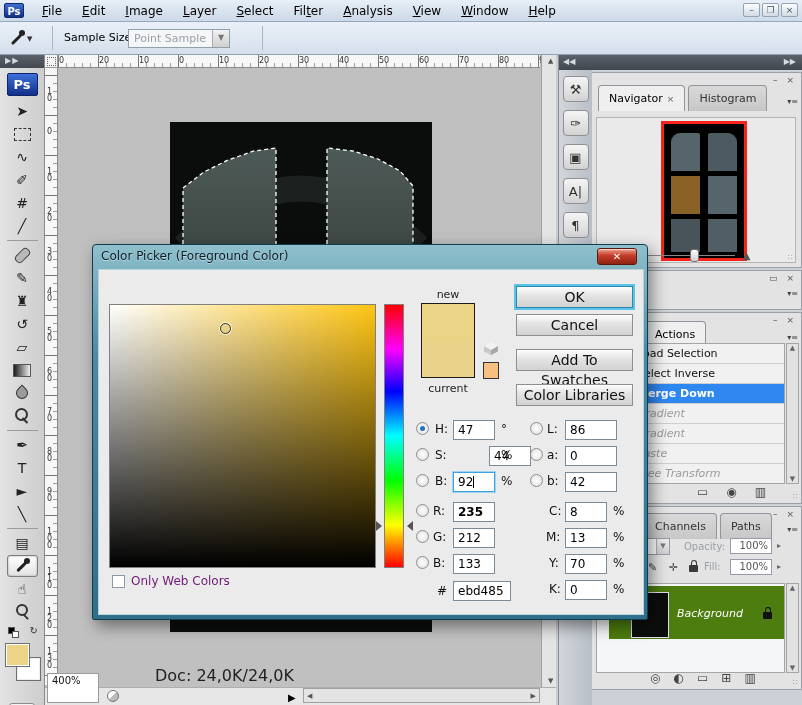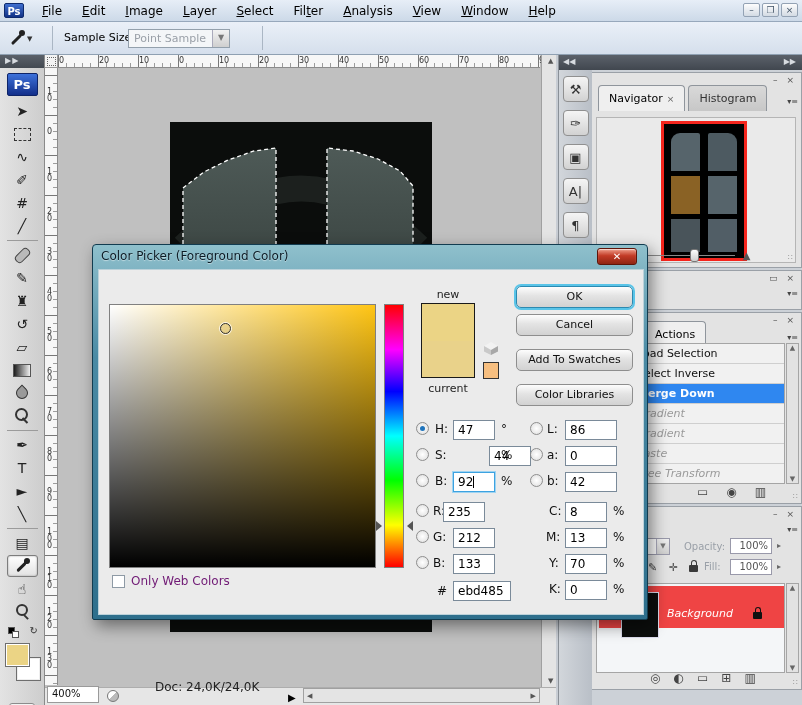--- a/index.html
+++ b/index.html
@@ -63,23 +63,23 @@
   .hlabel{position:absolute;top:1px;font-size:8px;color:#333;}
   #vruler{position:absolute;left:0;top:13px;width:13px;height:617px;background:#f7f7f7;border-right:1px solid #8b8b8b;
     background-image:repeating-linear-gradient(180deg,#777 0 1px,transparent 1px 40px),repeating-linear-gradient(180deg,#9c9c9c 0 1px,transparent 1px 8px);
     background-size:100% 100%,4px 100%;background-position:0 7px,100% 7px;background-repeat:no-repeat,no-repeat;}
   .vlabel{position:absolute;left:2px;width:9px;font-size:8px;line-height:7px;color:#333;word-break:break-all;}
   #canvas-img{position:absolute;left:125px;top:67px;}
   #vscroll{position:absolute;right:0;top:0;width:15px;height:632px;background:#e4e4e4;border-left:1px solid #a0a0a0;}
   #hscroll{position:absolute;left:258px;bottom:2px;width:237px;height:15px;background:#e4e4e4;border:1px solid #a0a0a0;display:flex;justify-content:space-between;align-items:center;}
   .scr{font-size:7px;color:#555;padding:0 3px;}
   #statusbar{position:absolute;left:0;bottom:0;width:511px;height:18px;background:#e6e6e6;border-top:1px solid #adadad;}
-  #zoom-box{position:absolute;left:2px;bottom:2px;width:52px;height:17px;background:#fff;border:1px solid #9a9a9a;font-size:10px;padding:1px 4px;}
+  #zoom-box{position:absolute;left:2px;bottom:2px;width:52px;height:30px;background:#fff;border:1px solid #9a9a9a;font-size:10px;padding:1px 4px;}
   #status-icon{position:absolute;left:62px;bottom:3px;width:12px;height:12px;border:1px solid #777;border-radius:50%;background:linear-gradient(135deg,#fff 50%,#bbb 50%);}
-  #doc-info{position:absolute;left:110px;bottom:11px;font-size:12px;color:#222;}
+  #doc-info{position:absolute;left:110px;bottom:20px;font-size:16px;color:#222;}
   #status-menu-arrow{position:absolute;left:243px;bottom:2px;font-size:10px;color:#000;}
 
   
   #dock{position:absolute;left:558px;top:55px;width:34px;height:650px;background:linear-gradient(to right,#d2d6db,#b9bfc7);border-left:1px solid #8a9097;}
   #dock-header{height:15px;background:linear-gradient(#5b616a,#41474f);color:#d7dbe0;font-size:8px;line-height:14px;padding-left:4px;}
   #dock .dicon{width:26px;height:26px;margin:6px auto 2px;background:linear-gradient(#f5f5f5,#d2d2d2);border:1px solid #909090;border-radius:4px;display:flex;align-items:center;justify-content:center;font-size:13px;color:#333;}
 
   
   #panels{position:absolute;left:592px;top:55px;width:210px;height:650px;background:#ccd1d7;}
   #panels-header{height:15px;background:linear-gradient(#5b616a,#41474f);color:#d7dbe0;font-size:8px;line-height:14px;text-align:right;padding-right:6px;}
@@ -112,21 +112,21 @@
   #layers-controls1{position:absolute;left:4px;top:30px;width:200px;height:22px;}
   .mini-select{position:absolute;left:48px;top:1px;width:26px;height:17px;background:#fff;border:1px solid #99a;}
   .mini-select .btn{position:absolute;right:0;top:0;width:13px;height:15px;background:linear-gradient(#f0f0f0,#cfcfcf);color:#777;font-size:7px;text-align:center;line-height:14px;border-left:1px solid #aab;}
   .dimlabel{position:absolute;font-size:10px;color:#9aa0a8;}
   .valbox{position:absolute;width:42px;height:16px;background:#fff;border:1px solid #99a;font-size:10px;text-align:right;padding:1px 3px;color:#555;}
   .spin{position:absolute;font-size:8px;color:#666;}
   #lock-row-icons{position:absolute;left:52px;top:2px;font-size:11px;color:#444;letter-spacing:4px;}
   .padlock{display:inline-block;position:relative;width:9px;height:7px;background:#3a3a3a;border-radius:1px;vertical-align:middle;}
   .padlock::before{content:"";position:absolute;left:1.5px;top:-5px;width:4px;height:5px;border:1.5px solid #3a3a3a;border-bottom:none;border-radius:3px 3px 0 0;}
   #layers-list{position:absolute;left:4px;top:76px;width:189px;height:90px;background:#f4f6f8;border:1px solid #a5a5a5;overflow:hidden;}
-  #layer-row{position:absolute;left:2px;top:2px;width:189px;height:42px;background:#ef4444;}
+  #layer-row{position:absolute;left:12px;top:2px;width:189px;height:53px;background:#4d7c0f;}
   #layer-thumb{position:absolute;left:22px;top:6px;width:38px;height:46px;background:#0c0e0d;border:1px solid #dde;}
   #layer-name{position:absolute;left:68px;top:21px;color:#fff;font-style:italic;font-size:11px;}
   #layer-lock{position:absolute;right:26px;top:22px;}
   #layer-lock .padlock{background:#111;}
   #layer-lock .padlock::before{border-color:#111;}
 
   
   #dialog{position:absolute;left:92px;top:244px;width:556px;height:376px;z-index:100;background:linear-gradient(#8fc0cc,#4a8aa4 30%,#2e6f8c);border:1px solid #123c50;border-radius:4px 4px 2px 2px;box-shadow:4px 6px 16px rgba(0,0,0,.45);}
   #dlg-title{position:absolute;left:8px;top:4px;font-size:12px;color:#0c1c26;text-shadow:0 1px 1px rgba(255,255,255,.5);}
   #dlg-close{position:absolute;right:10px;top:3px;width:40px;height:17px;background:linear-gradient(#f0a08c,#c23b26 45%,#8f2413);border:1px solid #5e150a;border-radius:3px;color:#fff;font-size:10px;font-weight:bold;text-align:center;line-height:15px;box-shadow:inset 0 1px 1px rgba(255,255,255,.6);}
@@ -141,21 +141,21 @@
   #hue-arrow-r{left:308px;border-right:6px solid #555;}
   #new-label{position:absolute;left:322px;top:18px;width:54px;text-align:center;font-size:11px;color:#222;}
   #swatch{position:absolute;left:322px;top:33px;width:54px;height:75px;border:1px solid #1a1a1a;}
   #swatch .half{width:100%;height:50%;}
   #current-label{position:absolute;left:318px;top:112px;width:62px;text-align:center;font-size:11px;color:#222;}
   #cube{position:absolute;left:385px;top:72px;width:14px;height:14px;}
   #cube .t{position:absolute;left:0;top:0;width:14px;height:8px;background:#f2f2f2;clip-path:polygon(50% 0,100% 50%,50% 100%,0 50%);}
   #cube .l{position:absolute;left:0;top:4px;width:7px;height:9px;background:#c9c9c9;clip-path:polygon(0 0,100% 45%,100% 100%,0 60%);}
   #cube .r{position:absolute;left:7px;top:4px;width:7px;height:9px;background:#a8a8a8;clip-path:polygon(0 45%,100% 0,100% 60%,0 100%);}
   #websafe{position:absolute;left:384px;top:92px;width:16px;height:17px;border:1px solid #333;}
-  .dlg-btn{position:absolute;left:417px;width:117px;height:22px;background:linear-gradient(#fdfdfd,#e3e3e3 45%,#d2d2d2);border:1px solid #8e8e8e;border-radius:5px;font-size:11px;text-align:center;line-height:20px;color:#111;}
+  .dlg-btn{position:absolute;left:417px;width:117px;height:22px;background:linear-gradient(#fdfdfd,#e3e3e3 45%,#d2d2d2);border:1px solid #8e8e8e;border-radius:0;font-size:14px;text-align:center;line-height:20px;color:#111;}
   #btn-ok{top:16px;border:1px solid #2c89b0;box-shadow:0 0 0 2px #59c4e8;}
   #btn-cancel{top:44px;}
   #btn-swatches{top:79px;}
   #btn-libraries{top:114px;}
   .radio{position:absolute;width:13px;height:13px;border:1px solid #8e8e8e;border-radius:50%;background:radial-gradient(#fff,#dcdcdc);}
   .radio.on::after{content:"";position:absolute;left:3px;top:3px;width:5px;height:5px;border-radius:50%;background:#1f74bc;}
   .flabel{position:absolute;font-size:12px;color:#111;}
   .finput{position:absolute;width:42px;height:20px;background:#fff;border:1px solid #7a8a99;font-size:12px;padding:2px 4px;color:#000;}
   .finput.focus{border:1px solid #3da2e0;box-shadow:0 0 0 1px #9fd4f2;}
   .caret{display:inline-block;width:1px;height:12px;background:#000;vertical-align:-2px;}
@@ -379,20 +379,24 @@
       <div class="pfooter" style="left:105px;bottom:4px;">
           <span class="picon">▭</span>
           <span class="picon">◉</span>
           <span class="picon">▥</span>
         </div>
       <span class="grip">∷</span>
     </div>
 
     <div class="pgroup" style="top:451px;height:184px;">
       <div class="pg-minbar"><span>–</span> <span>×</span></div>
+      <div class="tabrow" style="top:6px;left:52px;">
+        <div class="tab">Channels</div>
+        <div class="tab">Paths</div>
+      </div>
       <div class="pg-menu" style="top:18px;">▾≡</div>
 
       <div id="layers-controls1">
         <div class="mini-select">
             <span class="btn">▼</span>
           </div>
         <span class="dimlabel" style="left:88px;top:4px;">Opacity:</span>
         <div class="valbox" style="left:134px;top:1px;">100%</div>
         <span class="spin" style="left:181px;top:4px;">▸</span>
       </div>
@@ -465,21 +469,21 @@
       <div class="finput" style="left:354px;top:176px;margin-left:36px;">44</div>
       <span class="funit" style="left:402px;top:178px;">%</span>
 
       <div class="radio" style="left:317px;top:204px;"></div>
       <span class="flabel" style="left:336px;top:204px;">B:</span>
       <div class="finput focus" style="left:354px;top:202px;"><span>92</span><span class="caret"></span></div>
       <span class="funit" style="left:402px;top:204px;">%</span>
 
       <div class="radio" style="left:317px;top:234px;"></div>
       <span class="flabel" style="left:334px;top:234px;">R:</span>
-      <div class="finput" style="left:344px;top:232px;">235</div>
+      <div class="finput" style="left:354px;top:232px;font-weight:bold;">235</div>
 
       <div class="radio" style="left:317px;top:260px;"></div>
       <span class="flabel" style="left:334px;top:260px;">G:</span>
       <div class="finput" style="left:354px;top:258px;">212</div>
 
       <div class="radio" style="left:317px;top:286px;"></div>
       <span class="flabel" style="left:334px;top:286px;">B:</span>
       <div class="finput" style="left:354px;top:284px;">133</div>
 
       <span class="flabel" style="left:338px;top:314px;">#</span>

